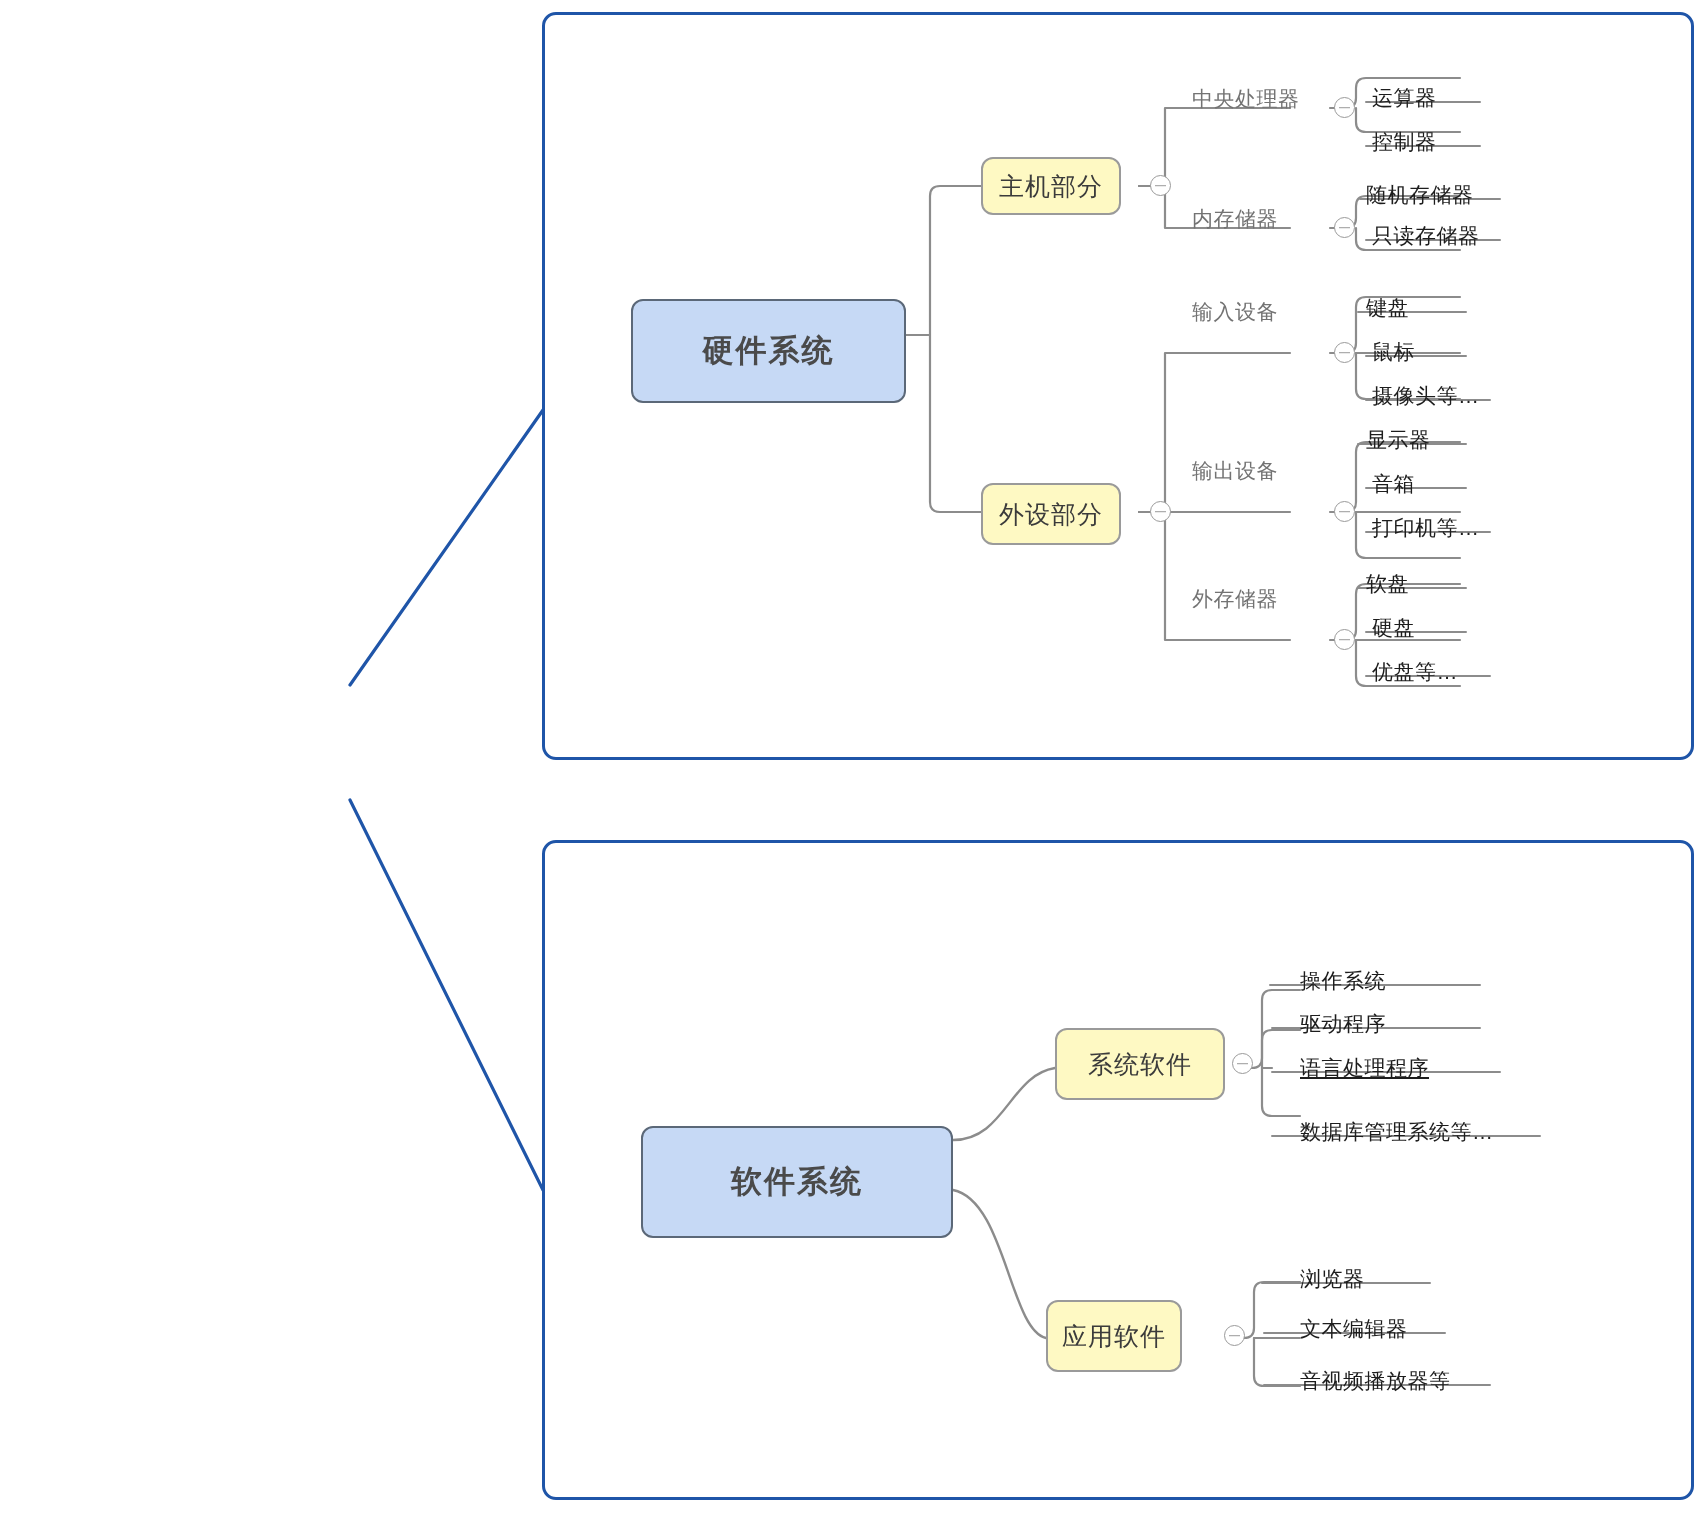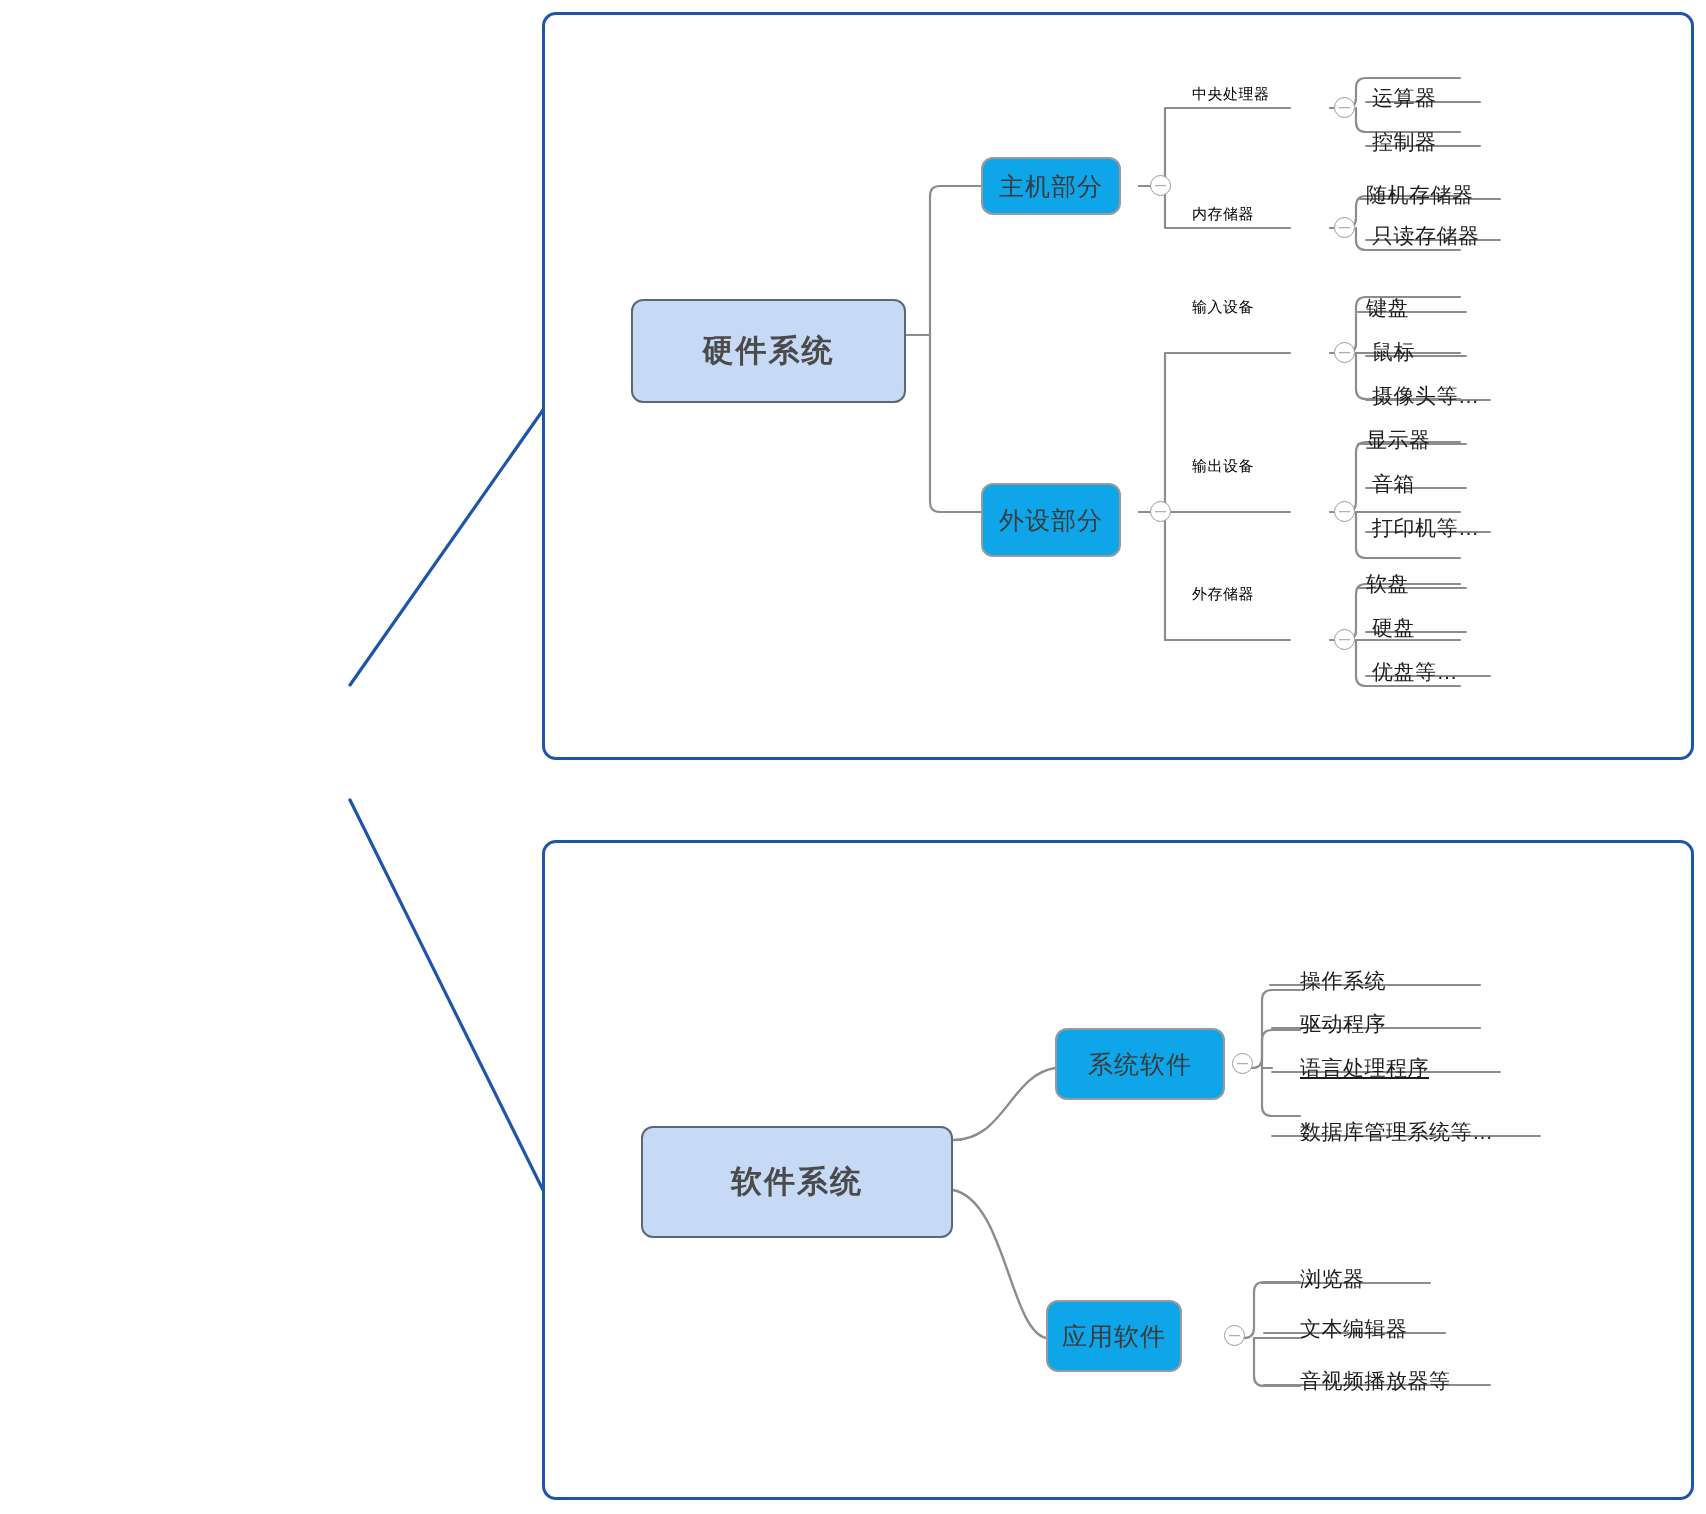--- a/index.html
+++ b/index.html
@@ -67,39 +67,39 @@
     letter-spacing: 2px;
     white-space: nowrap;
     margin-top: 16px;
   }
   #node-hardware { left: 631px; top: 283px;  width: 275px; height: 104px; }
   #node-software { left: 641px; top: 1110px; width: 312px; height: 112px; }
 
   
   .mid-node {
     position: absolute;
-    background: #0ea5e9;
+    background: #fef9c3;
     border: 2px solid #9a9a9a;
     border-radius: 12px;
     display: flex; align-items: center; justify-content: center;
     color: #3b3b3b;
     font-size: 25px;
     letter-spacing: 1px;
     white-space: nowrap;
   }
   #node-host     { left: 981px;  top: 157px;  width: 140px; height: 58px; }
-  #node-periph   { left: 981px;  top: 483px;  width: 140px; height: 74px; }
+  #node-periph   { left: 981px;  top: 483px;  width: 140px; height: 62px; }
   #node-syssw    { left: 1055px; top: 1028px; width: 170px; height: 72px; }
   #node-appsw    { left: 1046px; top: 1300px; width: 136px; height: 72px; }
 
   
   .sub-label {
     position: absolute;
-    color: #000000;
-    font-size: 15px;
+    color: #737373;
+    font-size: 21px;
     white-space: nowrap;
     letter-spacing: .5px;
   }
 
   
   .leaf-label {
     position: absolute;
     color: #1d1d1d;
     font-size: 21px;
     white-space: nowrap;

